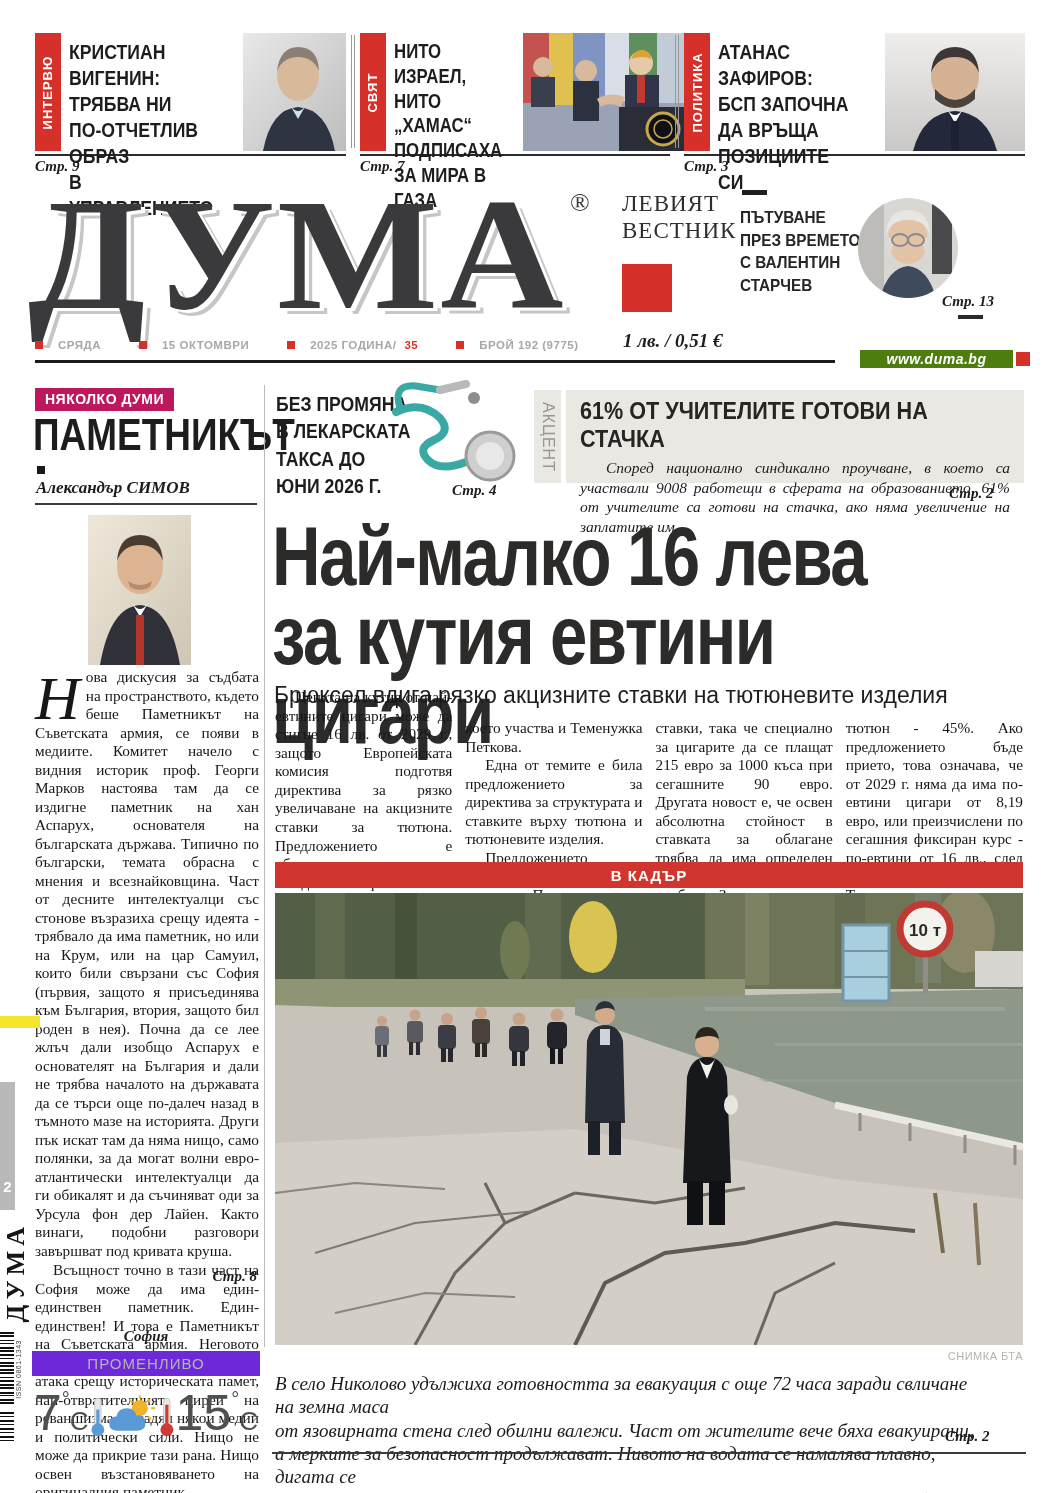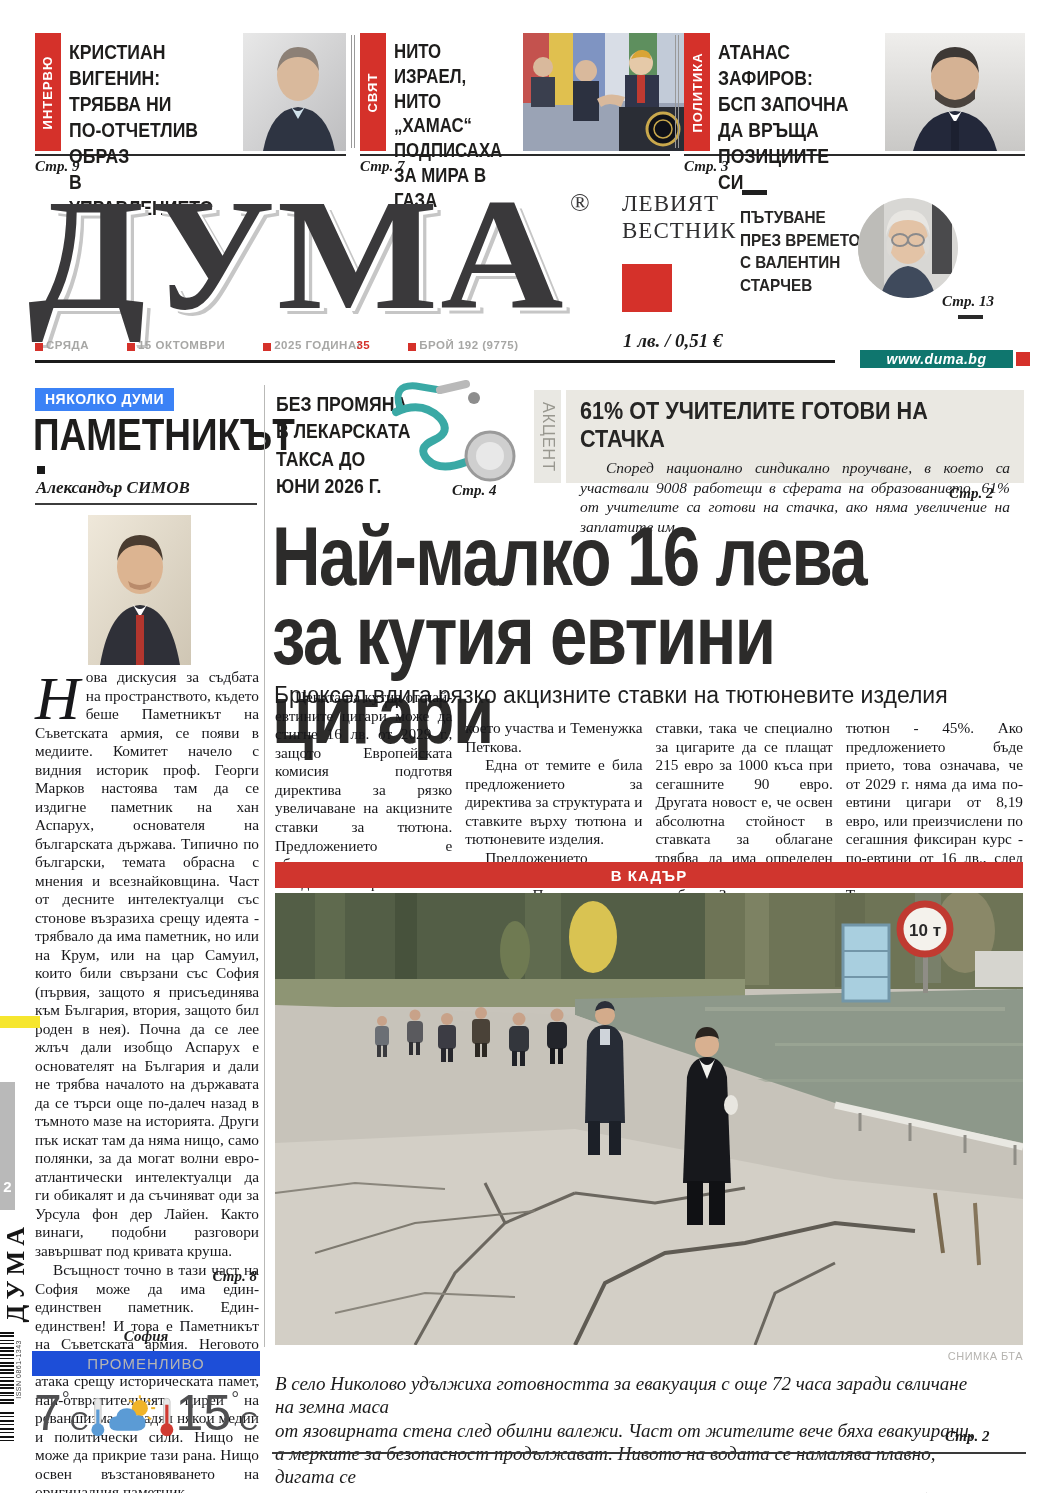--- a/index.html
+++ b/index.html
@@ -31,44 +31,44 @@
   #logo-reg { left:570px; top:188px; font-size:26px; color:#3a393b; }
   #tagline { left:622px; top:190px; font-size:23px; line-height:1.18; letter-spacing:1px; color:#2f2e30; }
   #red-square { left:622px; top:264px; width:50px; height:48px; background:#d5312a; }
   #promo-dash { left:742px; top:190px; width:25px; height:5px; background:#1f1f1f; }
   #promo-title { left:740px; top:207px; font-family:"Liberation Sans", sans-serif; font-weight:bold; font-size:17px; line-height:1.33; color:#262524; }
   #promo-photo { left:858px; top:198px; width:100px; height:100px; border-radius:50%; overflow:hidden; }
   #promo-page { left:942px; top:293px; }
   #promo-dash2 { left:958px; top:315px; width:25px; height:4px; background:#2a2a2a; }
   #price { left:623px; top:330px; font-style:italic; font-weight:bold; font-size:19px; color:#1d1d1d; }
   #dateline { left:35px; top:339px; display:flex; gap:38px; font-family:"Liberation Sans", sans-serif; font-size:11.5px; font-weight:bold; color:#a7a7a5; letter-spacing:0.5px; }
-  #dateline .di { display:flex; align-items:flex-end; gap:3px; }
+  #dateline .di { display:flex; align-items:center; gap:15px; }
   #dateline .sq { width:8px; height:8px; background:#d5312a; flex:none; }
   #dateline .red { color:#d5312a; }
   #main-rule { left:35px; top:360px; width:800px; height:3px; background:#1b1b1b; }
-  #www-bar { left:860px; top:350px; width:153px; height:18px; background:#0f766e; color:#fff;
+  #www-bar { left:860px; top:350px; width:153px; height:18px; background:#4d7c0f; color:#fff;
              font-family:"Liberation Sans", sans-serif; font-weight:bold; font-style:italic; font-size:14px;
              display:flex; align-items:center; justify-content:center; letter-spacing:0.5px; }
   #www-sq { left:1016px; top:352px; width:14px; height:14px; background:#d5312a; }
 
   
-  #kicker { left:35px; top:388px; background:#3b82f6; color:#fff; font-family:"Liberation Sans", sans-serif;
+  #kicker { left:35px; top:388px; background:#be185d; color:#fff; font-family:"Liberation Sans", sans-serif;
             font-weight:bold; font-size:14px; padding:3px 10px 4px; letter-spacing:0.5px; }
   #op-title { left:33px; top:410px; font-family:"Liberation Sans", sans-serif; font-weight:bold; font-size:44px; color:#1e1d1c; }
   #op-sq { left:37px; top:466px; width:8px; height:8px; background:#1a1a1a; }
   #op-author { left:36px; top:478px; font-style:italic; font-size:17px; color:#1c1c1c;font-weight:bold; }
   #op-rule { left:35px; top:503px; width:222px; height:2px; background:#3c3c3c; }
   #op-photo { left:88px; top:515px; width:103px; height:150px; overflow:hidden; }
   #op-body { left:35px; top:668px; width:224px; font-size:15.3px; line-height:1.21; text-align:justify; color:#17171a; }
   #op-body .dropcap { float:left; font-style:italic; font-size:62px; line-height:0.78; padding:6px 6px 0 0; }
   #op-body p + p { text-indent:18px; margin-top:1px; }
   #op-page { left:35px; top:1268px; width:222px; text-align:right; }
   #weather { left:32px; top:1328px; width:228px; text-align:center; }
   #w-city { font-style:italic; font-weight:bold; font-size:15px; }
-  #w-cond { margin-top:6px; background:#1d4ed8; color:#b5b5b3; font-family:"Liberation Sans", sans-serif;
+  #w-cond { margin-top:6px; background:#6d28d9; color:#b5b5b3; font-family:"Liberation Sans", sans-serif;
             font-size:15px; letter-spacing:1px; padding:4px 16px; }
   #w-icons { display:flex; align-items:flex-start; justify-content:space-between; margin-top:14px; padding:0 2px; }
   .temp { font-family:"Liberation Sans", sans-serif; color:#4f4f51; font-size:50px; line-height:0.9; }
   .temp .deg { font-size:20px; vertical-align:24px; }
   .temp .unit { font-size:26px; }
 
   
   #side-yellow { left:0; top:1016px; width:40px; height:12px; background:#f6e62e; }
   #side-pagebox { left:0; top:1082px; width:15px; height:128px; background:#b9b9b9; }
   #side-pagenum { left:0; top:1178px; width:15px; text-align:center; color:#fff; font-family:"Liberation Sans", sans-serif; font-weight:bold; font-size:15px; }

